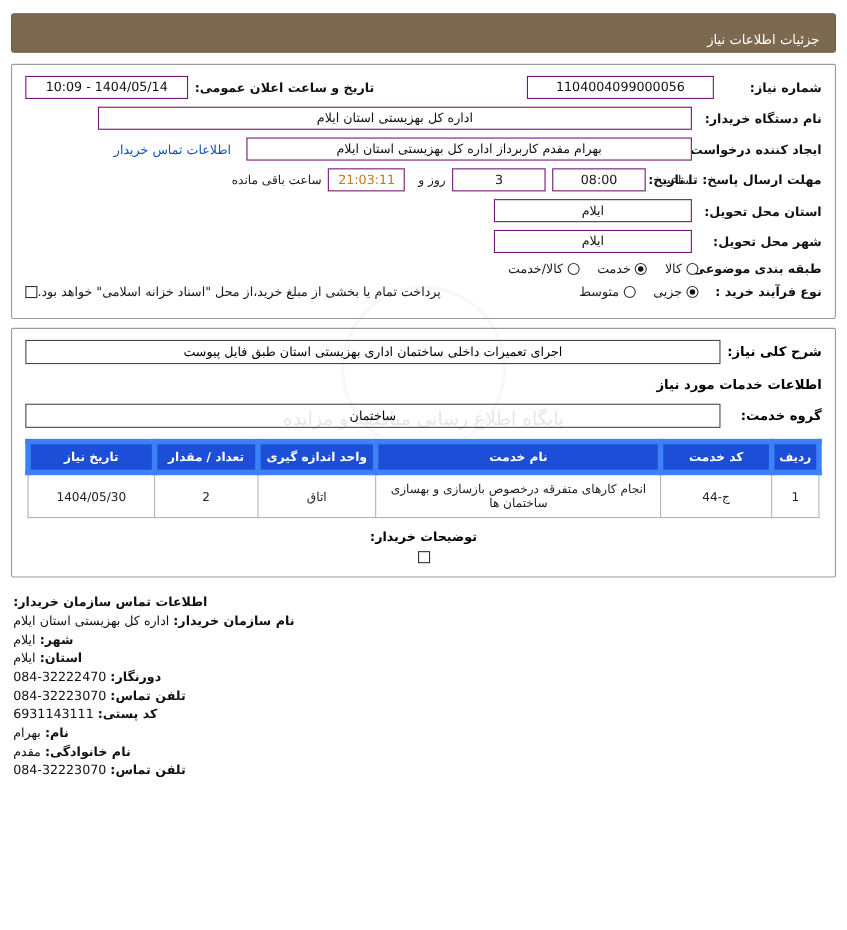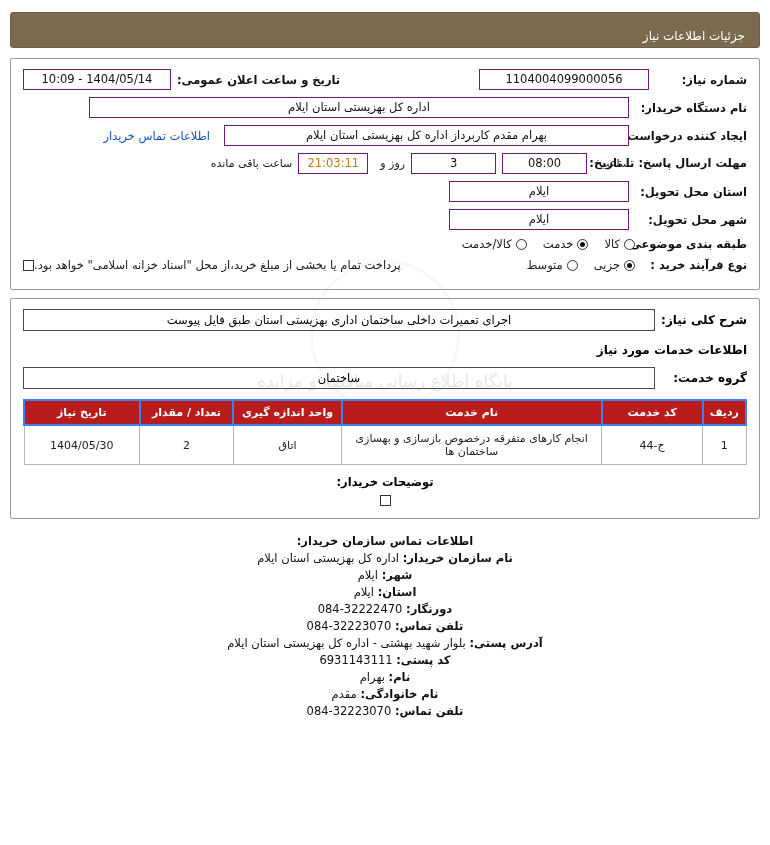--- a/index.html
+++ b/index.html
@@ -16,23 +16,23 @@
     overflow: hidden;
   }
   
   .header-bar {
     margin: 12px 10px 0 10px;
     height: 36px;
     background: #7b6a4f;
     border: 1px solid #6d5f47;
     border-radius: 3px;
     display: flex;
-    align-items: flex-end;
+    align-items: flex-start;
     justify-content: flex-start;
-    padding: 4px 14px;
+    padding: 16px 14px;
   }
   .header-title {
     color: #ffffff;
     font-size: 12px;
   }
   
   .panel {
     margin: 10px 10px 0 10px;
     border: 1px solid #9a9a9a;
     border-radius: 2px;
@@ -140,42 +140,42 @@
     font-size: 11.5px; padding: 0 6px; text-align: center;
   }
 
   table.items {
     width: 100%;
     border-collapse: collapse;
     margin-top: 6px;
     font-size: 11px;
   }
   table.items th {
-    background: #b91c1c;
+    background: #1d4ed8;
     color: #fff;
-    border: 2px solid #3b82f6;
+    border: 5px solid #3b82f6;
     padding: 5px 3px;
     font-weight: bold;
     font-size: 11px;
   }
   table.items td {
     border: 1px solid #b5b5b5;
     padding: 6px 4px;
     text-align: center;
     color: #222;
     background: #fff;
   }
   .buyer-note { margin-top: 10px; font-size: 11.5px; font-weight: bold; display: flex; align-items: center; gap: 6px; flex-direction: column; }
 
   
   .contact-block {
     margin: 14px 12px 0 12px;
     font-size: 11.5px;
     line-height: 17px;
-    text-align: center;
+    text-align: left;
     color: #111;
   }
   .contact-block .t { font-weight: bold; }
   .contact-block .hdr { font-weight: bold; margin-top: 2px; }
 
   
   .watermark {
     position: absolute;
     left: 0; right: 0;
     top: 290px;
@@ -362,24 +362,20 @@
     </div>
     <div>
       <span class="t">دورنگار:</span>
       <span>32222470-084</span>
     </div>
     <div>
       <span class="t">تلفن تماس:</span>
       <span>32223070-084</span>
     </div>
     <div>
-      <span class="t">آدرس پستی:</span>
-      <span>بلوار شهید بهشتی - اداره کل بهزیستی استان ایلام</span>
-    </div>
-    <div>
       <span class="t">کد پستی:</span>
       <span>6931143111</span>
     </div>
 
     <div>
       <span class="t">نام:</span>
       <span>بهرام</span>
     </div>
     <div>
       <span class="t">نام خانوادگی:</span>

